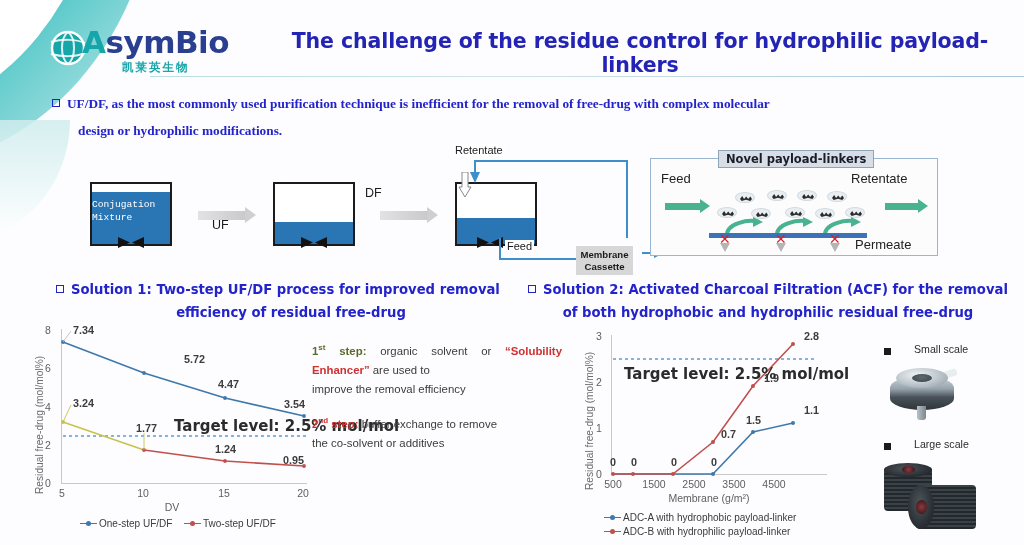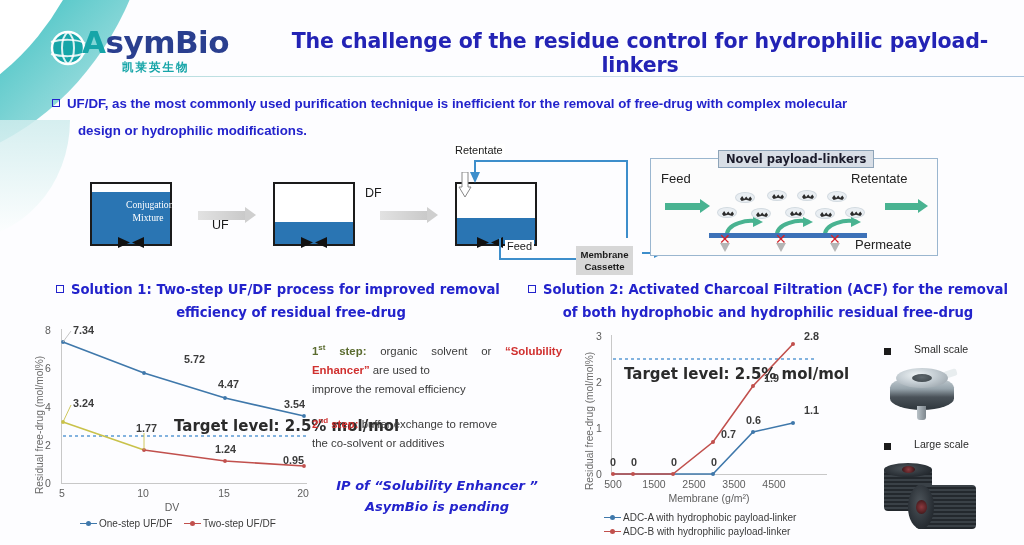--- a/index.html
+++ b/index.html
@@ -80,42 +80,41 @@
     font-family: "DejaVu Sans", sans-serif;
     letter-spacing: -0.1px;
   }
 
   
   .top-bullet {
     position: absolute; left: 52px; top: 90px;
     width: 952px;
     font-size: 13.3px; font-weight: bold;
     color: #2323cc; line-height: 27px;
-    font-family: Liberation Sans, sans-serif;
+    font-family: Liberation Serif, serif;
   }
   .sq {
     display: inline-block;
     width: 8px; height: 8px;
     border: 1.6px solid #2323cc;
     margin-right: 7px;
     vertical-align: 1px;
   }
   .top-bullet .l2 { display:block; margin-left: 26px; }
 
   
   .proc { position: absolute; left: 80px; top: 142px; width: 560px; height: 130px; }
 
   .vessel { position: absolute; border: 2.2px solid #1b1b1b; background: #fff; }
   .vessel .liquid { position: absolute; left: 0; right: 0; bottom: 0; background: #2a75b3; }
   .vessel-label {
     position: absolute; left: 0; right: 0; top: 14px;
-    text-align: center; color: #fff;
+    color: #fff;
     font-size: 9.6px; line-height: 13px;
-    font-family: Liberation Serif, serif;
-    padding-left: 34px;
+    font-family: Liberation Mono, monospace;
   }
   .valve {
     position: absolute; width: 26px; height: 11px;
   }
   .arrow-gray {
     position: absolute; height: 9px;
     background: linear-gradient(90deg, #e2e2e2, #c9c9c9);
   }
   .arrow-gray::after {
     content:''; position: absolute; right: -10px; top: -4px;
@@ -523,24 +522,20 @@
       <span>organic solvent or</span>
       <span style="color:#d0302f; font-weight:bold;">“Solubility Enhancer”</span><span> are used to</span>
       <span style="display:block; text-align:left;">improve the removal efficiency</span>
     </div>
 
     <div style="font-size:11.4px; line-height:19px; color:#3b3b3b; margin-top:12px; font-family:'Liberation Sans',sans-serif;">
       <span style="color:#d0302f; font-weight:bold;"><span>2</span><sup style="font-size:8px;">nd</sup><span> step:</span></span><span> buffer exchange to remove</span>
       <span style="display:block;">the co-solvent or additives</span>
     </div>
 
-    <div style="margin-top:22px; text-align:center; font-size:13px; font-weight:bold; font-style:italic; color:#2323cc; line-height:21px; font-family:'DejaVu Sans',sans-serif;">
-      <span>IP of “Solubility Enhancer ”</span><br>
-      <span>AsymBio is pending</span>
-    </div>
   </div>
 
   <div class="chart" id="chart2" style="left:574px; top:332px; width:268px; height:210px;">
     <div class="ylab-v" style="left:10px; top:158px;">Residual free-drug (mol/mol%)</div>
 
     <div class="tick-lbl" style="left:18px; top:-2px; width:14px;">3</div>
     <div class="tick-lbl" style="left:18px; top:44px; width:14px;">2</div>
     <div class="tick-lbl" style="left:18px; top:90px; width:14px;">1</div>
     <div class="tick-lbl" style="left:18px; top:136px; width:14px;">0</div>
 
@@ -567,21 +562,21 @@
 
     <div class="dlabel" style="left:36px; top:124px;">0</div>
     <div class="dlabel" style="left:57px; top:124px;">0</div>
     <div class="dlabel" style="left:97px; top:124px;">0</div>
     <div class="dlabel" style="left:137px; top:124px;">0</div>
 
     <div class="dlabel" style="left:147px; top:96px;">0.7</div>
     <div class="dlabel" style="left:190px; top:40px;">1.9</div>
     <div class="dlabel" style="left:230px; top:-2px;">2.8</div>
 
-    <div class="dlabel" style="left:172px; top:82px;">0.6</div>
+    <div class="dlabel" style="left:172px; top:82px;">1.5</div>
     <div class="dlabel" style="left:230px; top:72px;">1.1</div>
 
     <div class="target-txt" style="left:50px; top:33px;">Target level: 2.5% mol/mol</div>
 
     <div class="tick-lbl" style="left:28px; top:146px; width:22px;">500</div>
     <div class="tick-lbl" style="left:68px; top:146px; width:24px;">1500</div>
     <div class="tick-lbl" style="left:108px; top:146px; width:24px;">2500</div>
     <div class="tick-lbl" style="left:148px; top:146px; width:24px;">3500</div>
     <div class="tick-lbl" style="left:188px; top:146px; width:24px;">4500</div>
 

